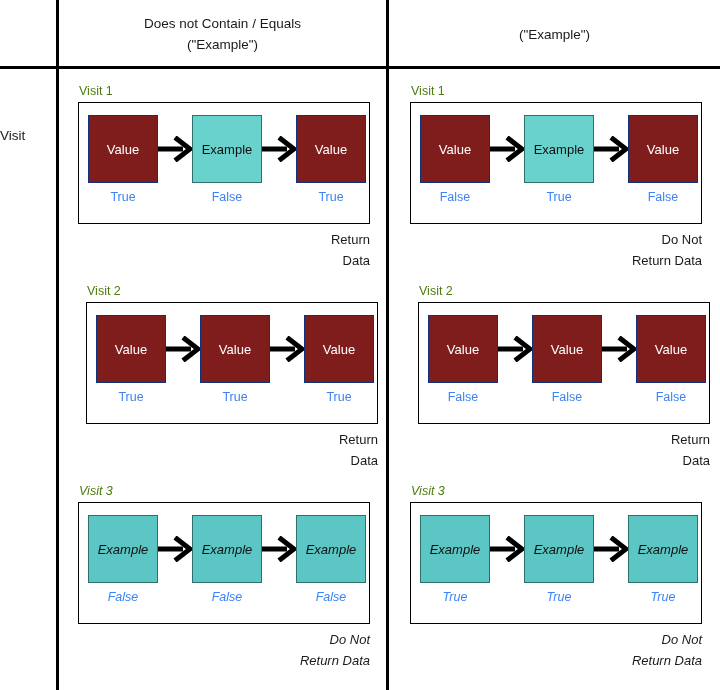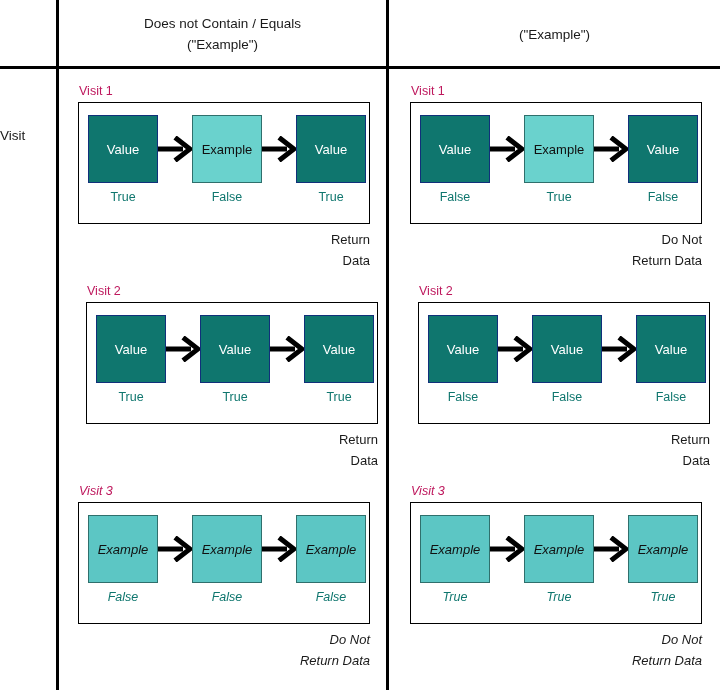--- a/index.html
+++ b/index.html
@@ -73,21 +73,21 @@
   .visit-block.col-left  { left: 78px;  width: 292px; }
   .visit-block.col-right { left: 410px; width: 292px; }
 
   .visit-block.row-1 { top: 84px; }
   .visit-block.row-2 { top: 284px; margin-left: 8px; }
   .visit-block.row-3 { top: 484px; font-style: italic; }
 
   .visit-title {
     font-size: 12.5px;
     line-height: 15px;
-    color: #be185d;
+    color: #4d7c0f;
     margin-bottom: 3px;
     padding-left: 1px;
   }
 
   .visit-panel {
     position: relative;
     border: 1px solid #000000;
     height: 122px;
     box-sizing: border-box;
     background: #ffffff;
@@ -115,39 +115,39 @@
     width: 70px;
     height: 68px;
     display: flex;
     align-items: center;
     justify-content: center;
     font-size: 13px;
     box-sizing: border-box;
   }
 
   .node-box.value {
-    background: #0f766e;
+    background: #7f1d1d;
     border: 1px solid #10307a;
     color: #ffffff;
   }
   .node-box.example-light {
     background: #6ad2cd;
     border: 1px solid #2f6f6c;
     color: #101010;
   }
   .node-box.example-dark {
     background: #5cc6c4;
     border: 1px solid #2f6f6c;
     color: #101010;
   }
 
   .node-flag {
     margin-top: 7px;
     font-size: 12.5px;
-    color: #0f766e;
+    color: #3b82f6;
   }
 
   
   .arrow {
     flex: 1 1 auto;
     height: 68px;
     display: flex;
     align-items: center;
     justify-content: center;
   }

